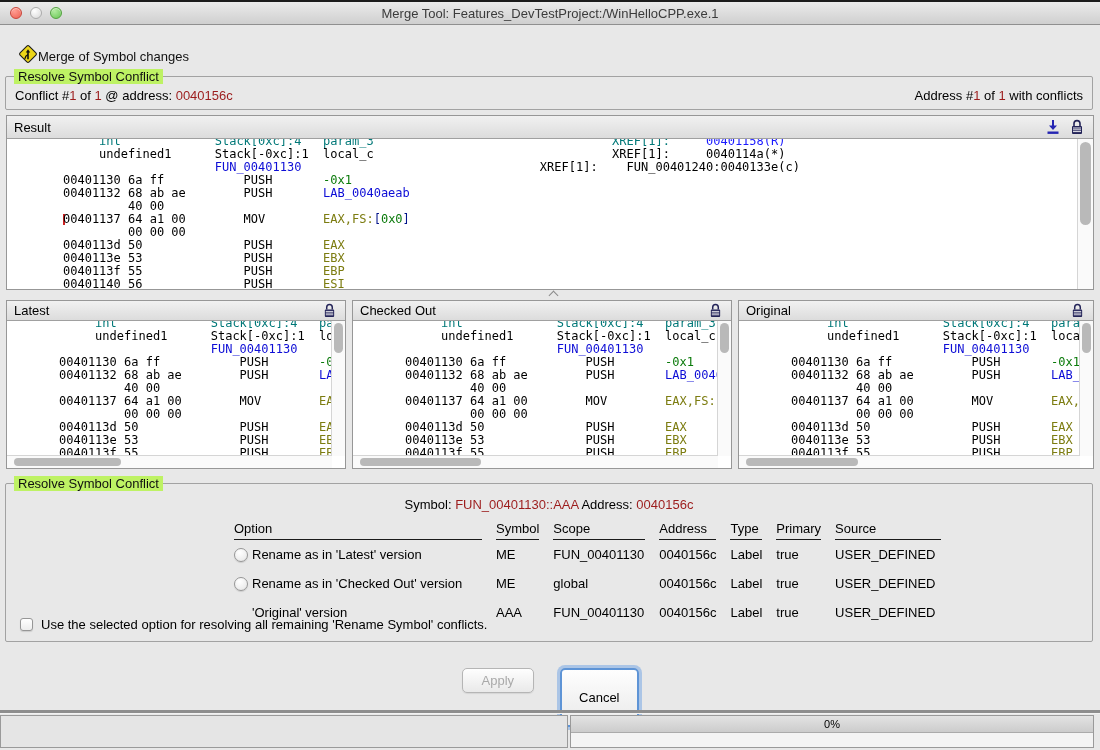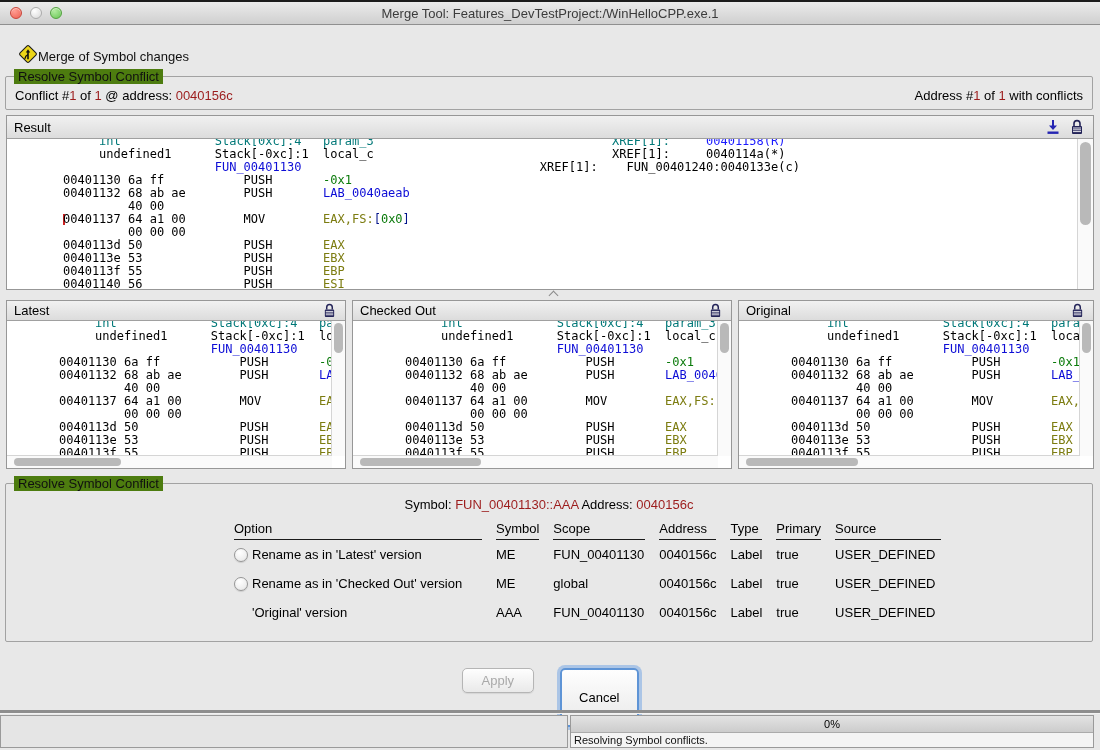--- a/index.html
+++ b/index.html
@@ -10,21 +10,21 @@
   .light{width:12px;height:12px;border-radius:50%;box-shadow:inset 0 1px 1px rgba(255,255,255,.6);}
   .light.red{background:radial-gradient(circle at 35% 30%,#ff9d92,#ee5f51);border:1px solid #c8453a;box-sizing:border-box;}
   .light.gray{background:radial-gradient(circle at 35% 30%,#ffffff,#d6d6d6);border:1px solid #ababab;box-sizing:border-box;}
   .light.green{background:radial-gradient(circle at 35% 30%,#b2eb9f,#67c653);border:1px solid #53a23f;box-sizing:border-box;}
   .title-text{position:absolute;left:0;right:0;top:4px;text-align:center;font-size:13px;color:#3b3b3b;}
   
   .app-header{position:absolute;left:18px;top:44px;display:flex;align-items:center;}
   .app-header .txt{font-size:13px;color:#111;}
   
   .groupbox{position:absolute;border:1px solid #a2a2a2;border-radius:2px;}
-  .gtitle{position:absolute;top:-8px;left:8px;background:#4d7c0f;padding:0 4px;font-size:13px;color:#101010;}
+  .gtitle{position:absolute;top:-8px;left:8px;background:#bef264;padding:0 4px;font-size:13px;color:#101010;}
   .topgroup{left:5px;top:76px;width:1086px;height:32px;}
   .banner{position:absolute;left:9px;right:9px;bottom:6px;display:flex;justify-content:space-between;font-size:13px;}
   .red{color:#9c1c1c;}
   
   .rpanel{position:absolute;left:6px;top:115px;width:1086px;height:173px;border:1px solid #979797;background:#fff;box-sizing:content-box;}
   .phead{height:22px;background:linear-gradient(#f1f1f1,#dcdcdc);border-bottom:1px solid #a0a0a0;display:flex;align-items:center;padding:0 7px;font-size:13px;}
   .phead .sp{flex:1;}
   .icon-btn{width:18px;height:17px;display:flex;align-items:center;justify-content:center;margin-left:6px;}
   .rbody{position:absolute;left:0;top:23px;right:15px;bottom:0;overflow:hidden;background:#fff;}
   .vscroll{position:absolute;top:23px;right:0;bottom:0;width:15px;background:#fafafa;border-left:1px solid #d5d5d5;}
@@ -267,25 +267,28 @@
           </td>
           <td class="c1">AAA</td>
           <td class="c2">FUN_00401130</td>
           <td class="c3">0040156c</td>
           <td class="c4">Label</td>
           <td class="c5">true</td>
           <td class="c6">USER_DEFINED</td>
         </tr>
       </tbody>
   </table>
+  <div class="chkrow">
+    <span class="checkbox"></span>
+    <span>Use the selected option for resolving all remaining 'Rename Symbol' conflicts.</span>
+  </div>
 </div>
 
 <div class="btnrow">
   <div class="btn disabled">Apply</div>
   <div class="btn focused">Cancel</div>
 </div>
 
 <div class="status-div"></div>
 <div class="status-left"></div>
 <div class="status-right">
   <div class="pbar"><span>0%</span></div>
-  <div class="pmsg">Resolving Symbol conflicts.</div>
 </div>
 
 </body></html>

